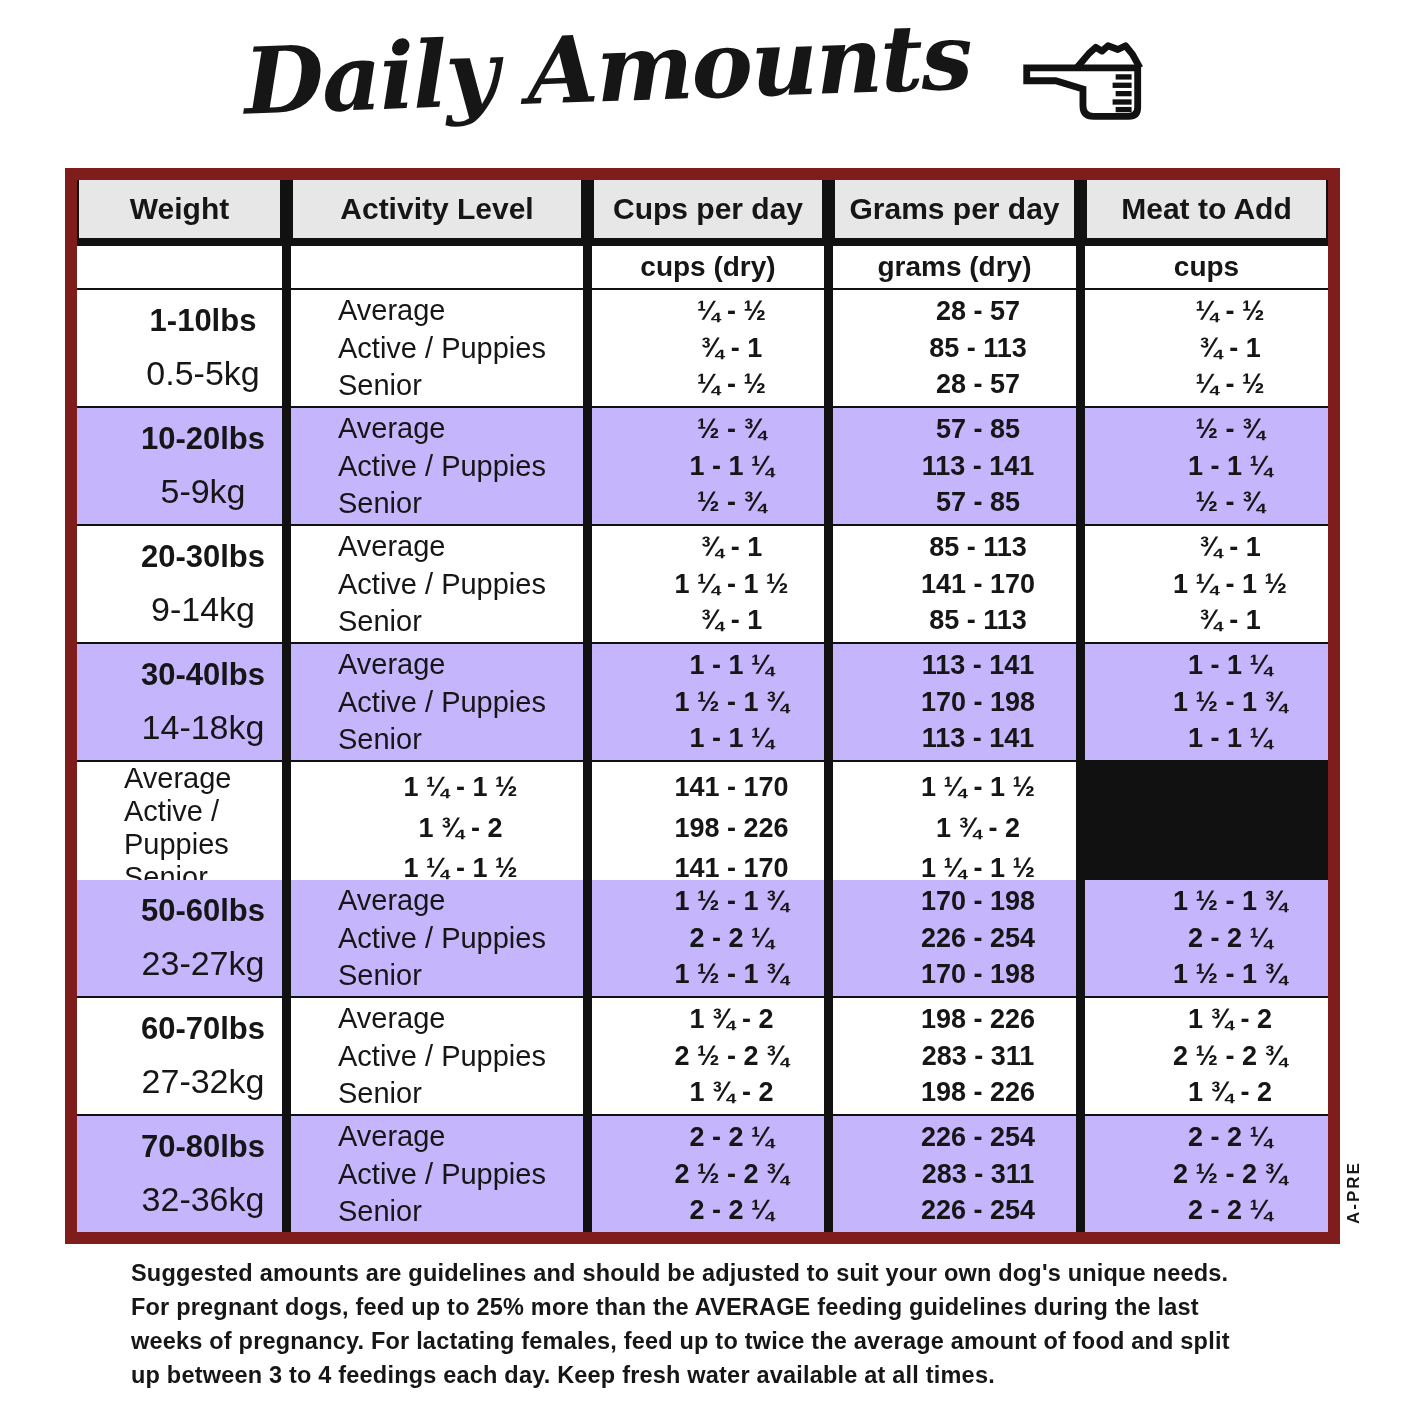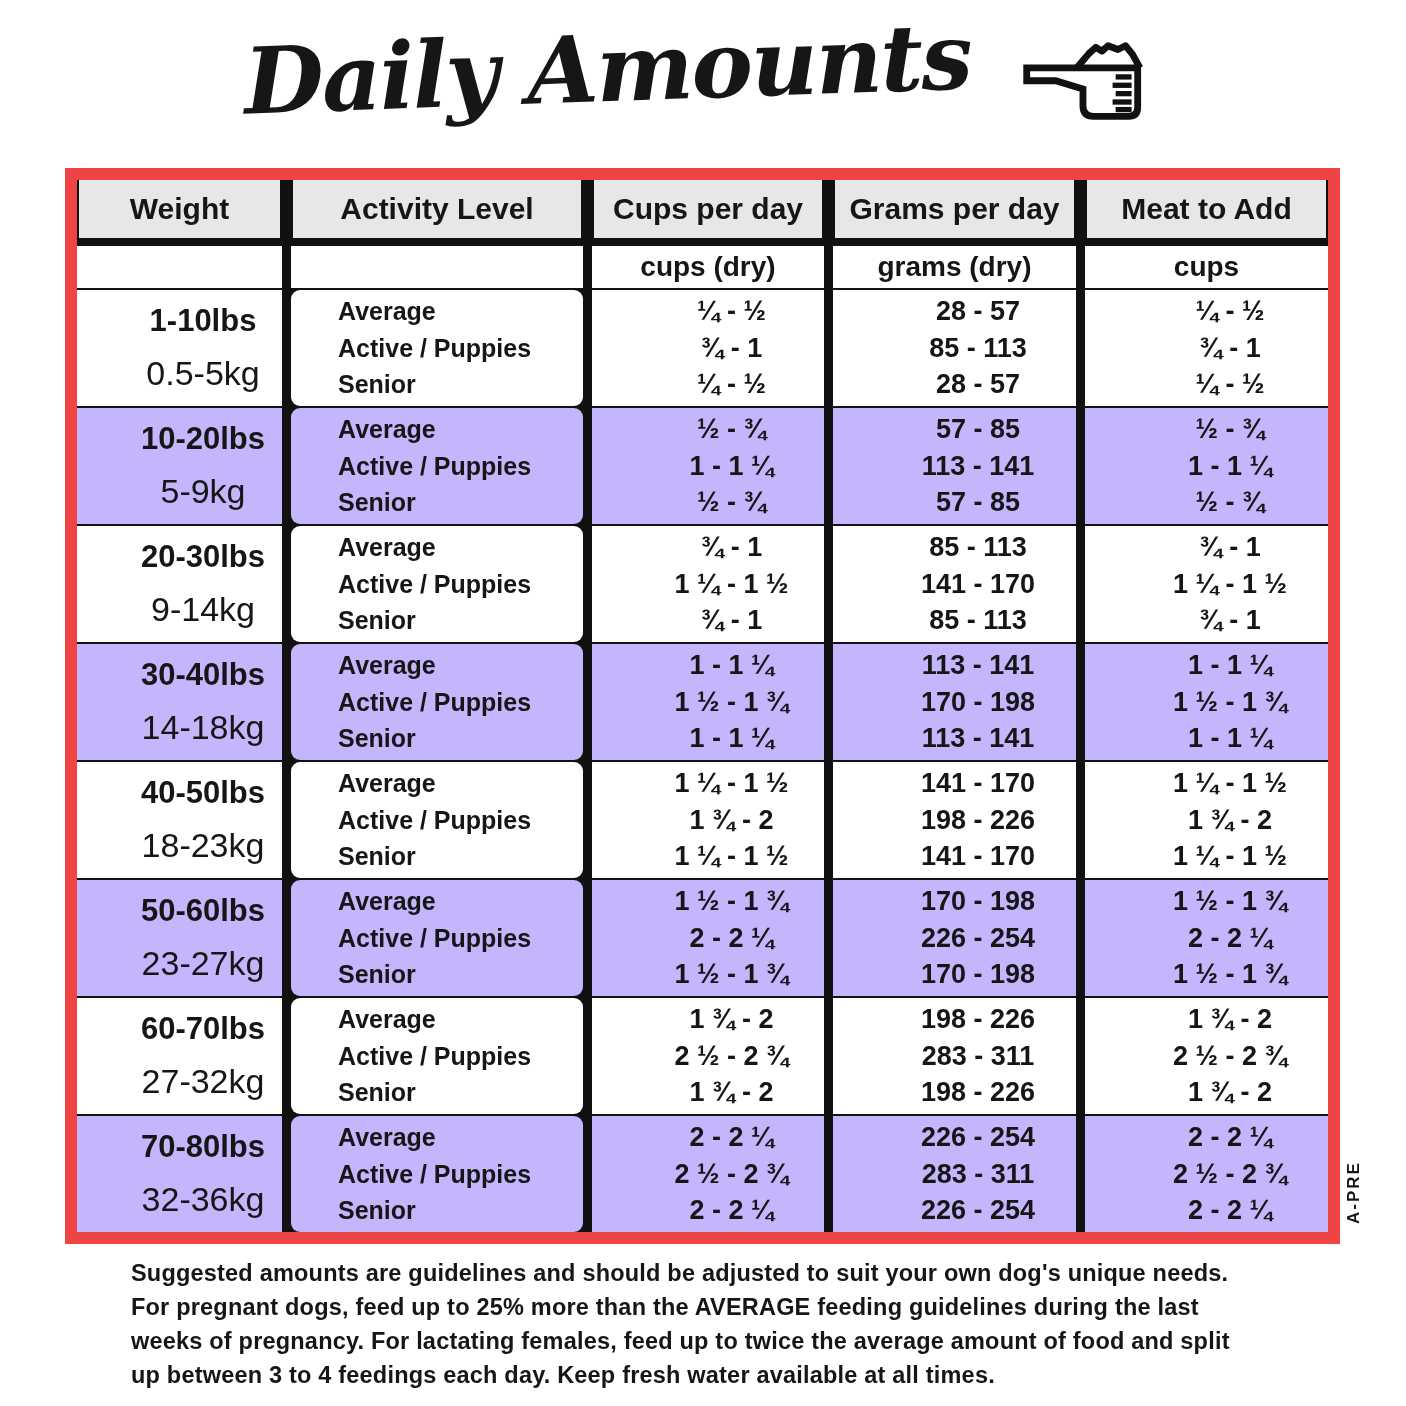--- a/index.html
+++ b/index.html
@@ -4,34 +4,34 @@
 <style>
   html,body{margin:0;padding:0;background:#fff;color:#161616;font-family:"Liberation Sans",sans-serif;}
   .page{position:relative;width:1406px;height:1406px;background:#fff;overflow:hidden;}
 
   
   .titlebar{display:flex;justify-content:center;align-items:flex-start;gap:40px;padding-top:14px;height:150px;}
   .title{font-family:"DejaVu Serif",serif;font-style:italic;font-weight:bold;font-size:92px;line-height:1.2;transform:rotate(-2deg);letter-spacing:-2px;}
   .scoop{width:152px;height:110px;margin-top:14px;flex:0 0 auto;}
 
   
-  .tbl{position:absolute;left:65px;top:168px;width:1275px;box-sizing:border-box;border:12px solid #ef4444;background:#111;}
+  .tbl{position:absolute;left:65px;top:168px;width:1275px;box-sizing:border-box;border:12px solid #7f1d1d;background:#111;}
   .row{display:grid;grid-template-columns:205px 292px 232px 243px 243px;column-gap:9px;}
   .row + .row{margin-top:2px;}
   .row.sub{margin-top:8px;}
   .cell{background:#fff;box-sizing:border-box;}
   .hrow .cell{background:#e7e7e7;margin:0 2px;height:58px;display:flex;align-items:center;justify-content:center;font-size:30px;font-weight:bold;}
   .sub .cell{height:42px;display:flex;align-items:center;justify-content:center;font-size:28px;font-weight:bold;}
   .group{height:116px;}
   .group .cell{display:flex;flex-direction:column;justify-content:space-evenly;padding-left:47px;}
   .g-alt .cell{background:#c4b5fd;}
   .wcell{align-items:center;text-align:center;justify-content:center;gap:2px;}
   .wlbs{font-size:31px;font-weight:bold;}
   .wkg{font-size:34px;}
-  .acell{padding-left:24px;font-size:25px;font-weight:bold;border-radius:9px;}
+  .acell{padding-left:24px;font-size:29px;font-weight:normal;}
   .vcell{text-align:center;font-size:27px;font-weight:bold;}
 
   
   .footnote{position:absolute;left:131px;top:1256px;width:1125px;font-size:23.5px;line-height:34px;font-weight:bold;letter-spacing:0.2px;}
 
   
   .sidecode{position:absolute;left:1344px;top:1128px;height:96px;writing-mode:vertical-rl;transform:rotate(180deg);font-size:17px;font-weight:bold;letter-spacing:2px;}
 </style>
 </head>
 <body>
@@ -171,24 +171,20 @@
           <div>113 - 141</div>
         </div>
       <div class="cell vcell">
           <div>1 - 1 ¼</div>
           <div>1 ½ - 1 ¾</div>
           <div>1 - 1 ¼</div>
         </div>
     </div>
 
     <div class="row group">
-      <div class="cell wcell">
-          <div class="wlbs">40-50lbs</div>
-          <div class="wkg">18-23kg</div>
-        </div>
       <div class="cell acell">
           <div>Average</div>
           <div>Active / Puppies</div>
           <div>Senior</div>
         </div>
       <div class="cell vcell">
           <div>1 ¼ - 1 ½</div>
           <div>1 ¾ - 2</div>
           <div>1 ¼ - 1 ½</div>
         </div>

